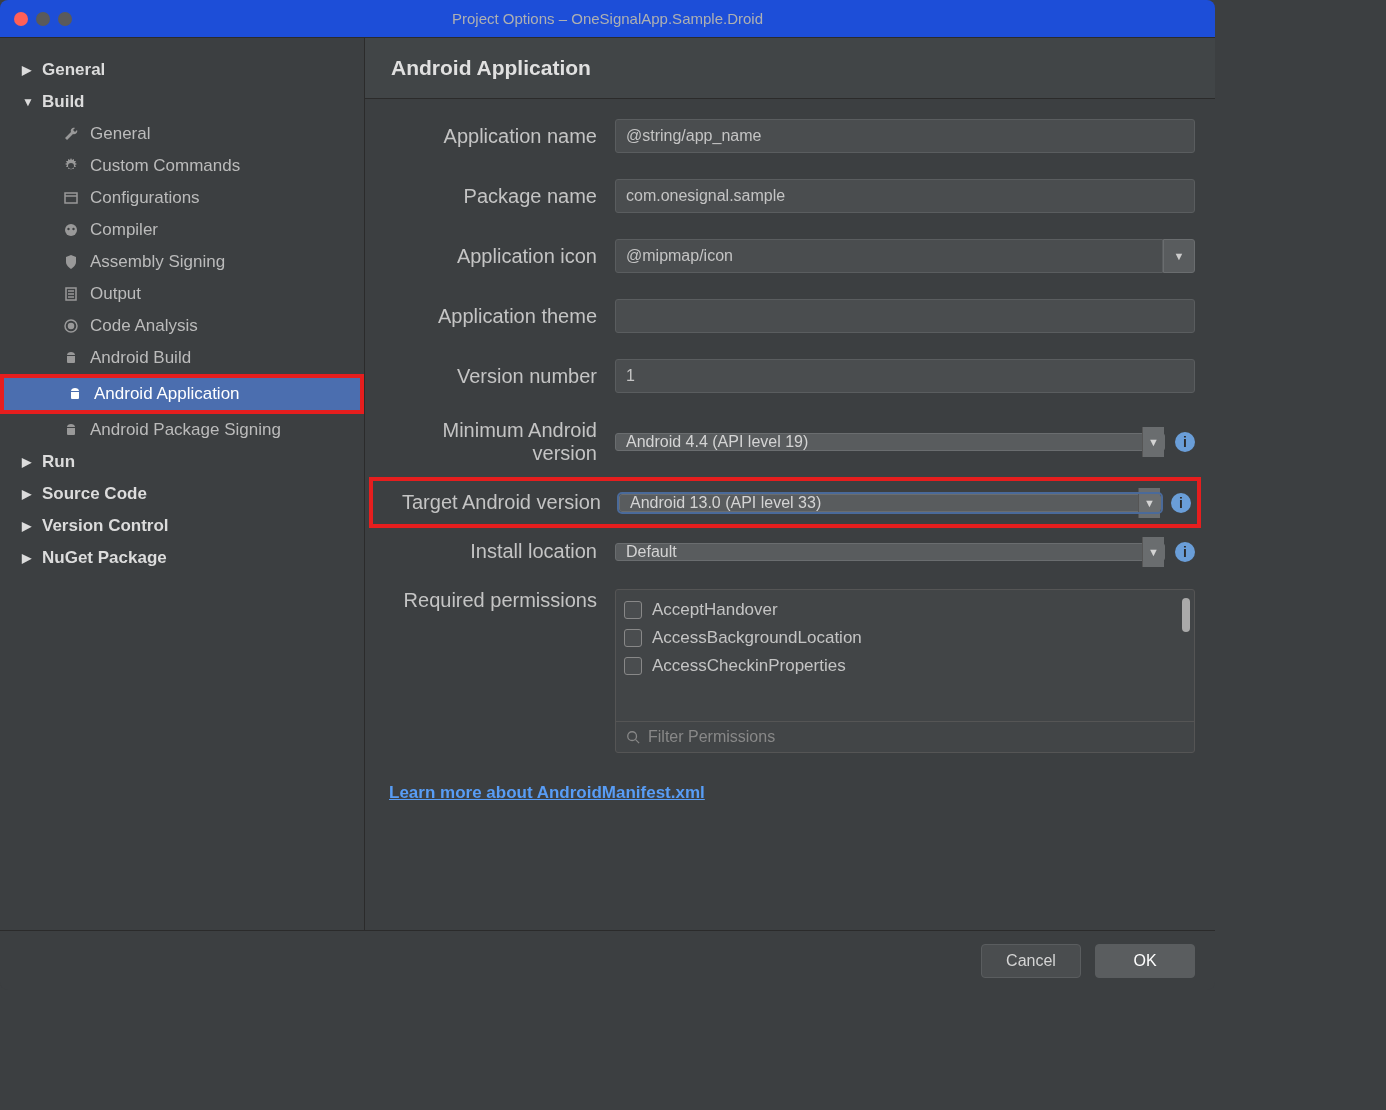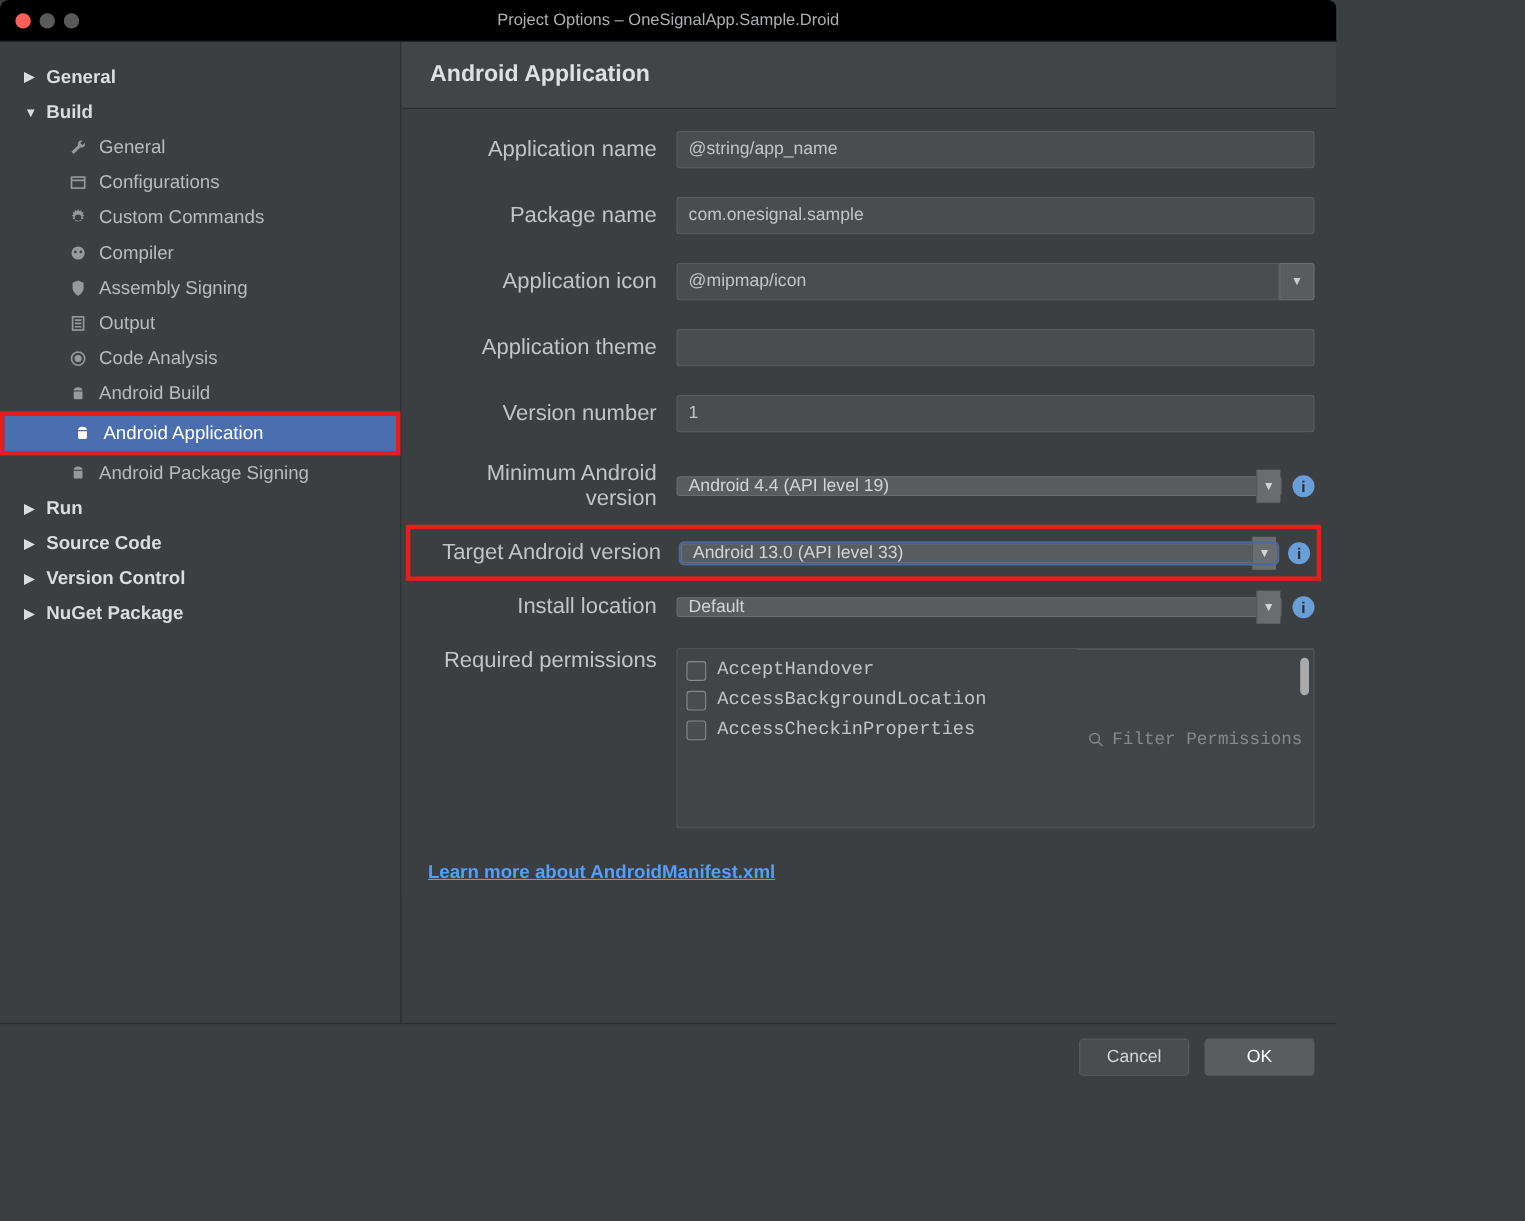--- a/index.html
+++ b/index.html
@@ -13,21 +13,21 @@
 .window {
   width: 1215px;
   height: 990px;
   background: #3c3f41;
   position: relative;
   border-radius: 8px;
   overflow: hidden;
 }
 .titlebar {
   height: 38px;
-  background: #000000;
+  background: #1d4ed8;
   display: flex;
   align-items: center;
   position: relative;
   border-bottom: 1px solid #2b2b2b;
 }
 .traffic-lights {
   display: flex;
   gap: 8px;
   padding-left: 14px;
 }
@@ -193,23 +193,22 @@
   font-size: 14px;
   flex-shrink: 0;
 }
 .perm-box {
   flex: 1;
   background: #424547;
   border: 1px solid #555;
   border-radius: 3px;
   height: 164px;
   display: flex;
-  flex-direction: row;
+  flex-direction: column;
   position: relative;
-  font-family: Liberation Mono, monospace;
 }
 .perm-list {
   flex: 1;
   padding: 6px 8px;
   overflow: hidden;
 }
 .perm-item {
   display: flex;
   align-items: center;
   gap: 10px;
@@ -320,34 +319,34 @@
       <div class="tree-sub">
         <span class="icon-box">
           <svg width="16" height="16" viewBox="0 0 16 16" fill="#999">
               <path d="M13 3l-2 2 1 1 2-2c1 2-1 5-4 4L4 14l-2-2 6-6c-1-3 2-5 4-4l-2 2 1 1 2-2z"></path>
             </svg>
         </span>
         <span>General</span>
       </div>
       <div class="tree-sub">
         <span class="icon-box">
+          <svg width="16" height="16" viewBox="0 0 16 16" fill="#999">
+              <path d="M8 5a3 3 0 100 6 3 3 0 000-6zM8 0l1 2 2-1 0 2 2 0-1 2 2 1-2 1 1 2-2 0 0 2-2-1-1 2-1-2-2 1 0-2-2 0 1-2-2-1 2-1-1-2 2 0 0-2 2 1z"></path>
+            </svg>
+        </span>
+        <span>Custom Commands</span>
+      </div>
+      <div class="tree-sub">
+        <span class="icon-box">
           <svg width="16" height="16" viewBox="0 0 16 16" fill="none" stroke="#999" stroke-width="1.5">
               <rect x="2" y="3" width="12" height="10"></rect>
               <line x1="2" y1="6" x2="14" y2="6"></line>
             </svg>
         </span>
         <span>Configurations</span>
-      </div>
-      <div class="tree-sub">
-        <span class="icon-box">
-          <svg width="16" height="16" viewBox="0 0 16 16" fill="#999">
-              <path d="M8 5a3 3 0 100 6 3 3 0 000-6zM8 0l1 2 2-1 0 2 2 0-1 2 2 1-2 1 1 2-2 0 0 2-2-1-1 2-1-2-2 1 0-2-2 0 1-2-2-1 2-1-1-2 2 0 0-2 2 1z"></path>
-            </svg>
-        </span>
-        <span>Custom Commands</span>
       </div>
       <div class="tree-sub">
         <span class="icon-box">
           <svg width="16" height="16" viewBox="0 0 16 16" fill="#999">
               <circle cx="8" cy="8" r="6"></circle>
               <circle cx="5.5" cy="7" r="1.2" fill="#3c3f41"></circle>
               <circle cx="10.5" cy="7" r="1.2" fill="#3c3f41"></circle>
             </svg>
         </span>
         <span>Compiler</span>

